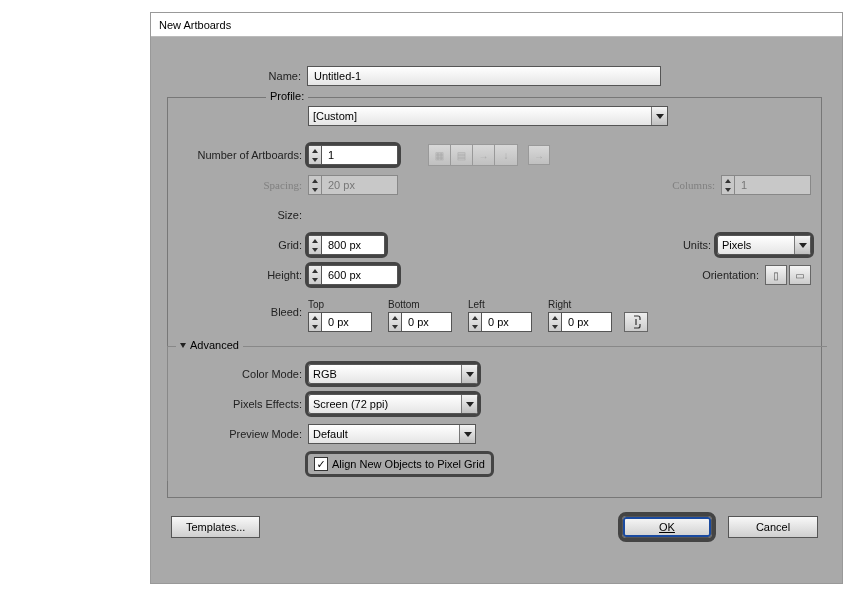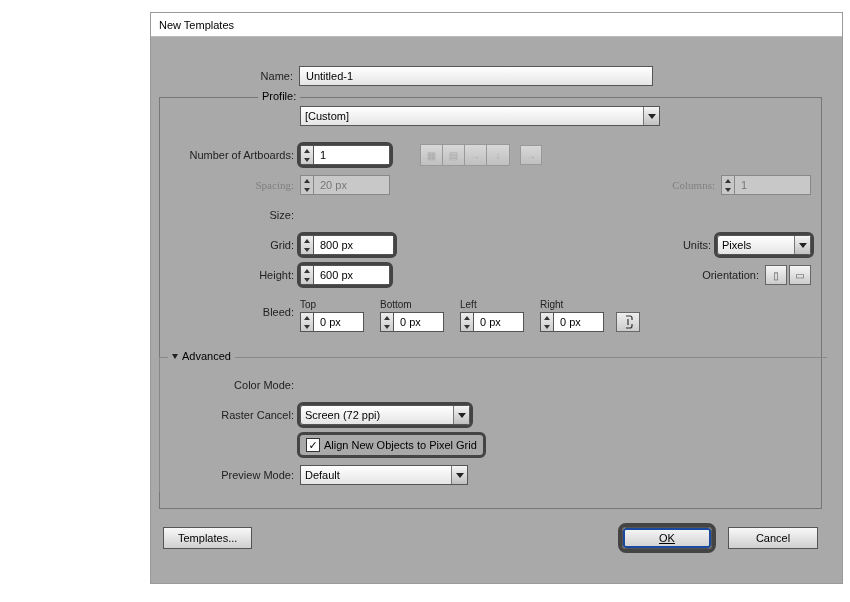--- a/index.html
+++ b/index.html
@@ -1,19 +1,19 @@
 <!DOCTYPE html>
 <html><head>
 <meta charset="utf-8">
 <style>
   * { box-sizing: border-box; font-family: Tahoma, Arial, sans-serif; font-size: 11px; }
   body { background:#fff; margin:0; padding:0; width:850px; height:602px; position:relative; }
   .dialog { position:absolute; left:150px; top:12px; width:693px; height:572px; border:1px solid #999; background:#a9a9a9; }
   .titlebar { height:24px; background:#fff; border-bottom:1px solid #bbb; display:flex; align-items:center; padding-left:8px; font-size:12px;}
-  .body { padding:0px 20px 10px 8px; }
+  .body { padding:0px 20px 10px 16px; }
   .row { display:flex; align-items:center; margin:4px 0; height:22px; }
   .label { width:140px; text-align:right; padding-right:6px; color:#222; }
   .label.disabled { color:#808080;font-family:Liberation Serif, serif; }
   .input, .select { height:20px; background:linear-gradient(#fff,#e5e5e5); border:1px solid #555; padding:0 4px; display:flex; align-items:center; }
   .input input { border:none; background:transparent; width:100%; outline:none; font-size:11px;}
   .select { justify-content:space-between; }
   .dropbtn { width:16px; height:18px; background:linear-gradient(#f5f5f5,#c0c0c0); border-left:1px solid #777; display:flex; align-items:center; justify-content:center; margin-right:-4px;}
   .tri { width:0;height:0;border-left:4px solid transparent;border-right:4px solid transparent;border-top:5px solid #222; }
   .spin { height:20px; display:flex; }
   .spinbox { width:14px; border:1px solid #555; background:linear-gradient(#eee,#ccc); display:flex; flex-direction:column; }
@@ -42,21 +42,21 @@
   .button{ height:22px; min-width:80px; padding:0 14px; background:linear-gradient(#f8f8f8,#cfcfcf); border:1px solid #555; display:flex; align-items:center; justify-content:center;text-align:right;}
   .buttonbar{ display:flex; justify-content:space-between; margin-top:18px; padding:0 4px;}
   .btngroup{display:flex;gap:16px;}
   .ok{outline:4px solid #444;border-radius:4px;box-shadow:inset 0 0 0 2px #1a4aa0;text-decoration:underline;}
 </style>
 </head>
 <body>
 
 <div class="dialog">
   <div class="titlebar">
-    <span>New Templates</span>
+    <span>New Artboards</span>
   </div>
   <div class="body">
     <div style="height:24px"></div>
 
     <div class="row">
       <div class="label">Name:</div>
       <div class="input" style="width:354px">
         <input value="Untitled-1" style="">
       </div>
     </div>
@@ -126,21 +126,21 @@
         <div class="label">Size:</div>
       </div>
 
       <div class="row" style="margin-top:8px">
         <div class="label">Grid:</div>
         <div class="spin emph">
           <div class="spinbox">
               <div class="up"></div>
               <div class="down"></div>
             </div>
-          <div class="spinfield" style="width:80px">
+          <div class="spinfield" style="width:63px">
               <input value="800 px" style="">
             </div>
         </div>
         <div style="flex:1"></div>
         <div class="label" style="width:50px">Units:</div>
         <div class="select emph" style="width:94px">
           <span>Pixels</span>
           <div class="dropbtn">
               <div class="tri"></div>
             </div>
@@ -220,54 +220,60 @@
           </div>
         </div>
         <div style="width:12px"></div>
         <div class="link">
           <svg width="10" height="14" viewBox="0 0 10 14">
               <path d="M3 1h4a2 2 0 012 2v2M3 13h4a2 2 0 002-2V9M5 4v6" stroke="#333" fill="none" stroke-width="1.2"></path>
             </svg>
         </div>
       </div>
 
-      <div class="fieldset inner" style="margin-left:-1px;margin-top:25px;border-bottom:none;">
+      <div class="fieldset inner" style="margin-left:-1px;margin-top:14px;border-bottom:none;">
         <div class="legend" style="left:8px">
           <span class="disclose"></span>
           <span>Advanced</span>
         </div>
 
         <div class="row" style="margin-top:6px">
           <div class="label">Color Mode:</div>
+          <div class="select emph" style="width:170px">
+            <span>RGB</span>
+            <div class="dropbtn">
+                <div class="tri"></div>
+              </div>
+          </div>
         </div>
         <div class="row" style="margin-top:8px">
-          <div class="label">Raster Cancel:</div>
+          <div class="label">Pixels Effects:</div>
           <div class="select emph" style="width:170px">
             <span>Screen (72 ppi)</span>
             <div class="dropbtn">
                 <div class="tri"></div>
               </div>
-          </div>
-        </div>
-        <div class="row" style="margin-top:8px">
-          <div class="label"></div>
-          <div class="emph" style="padding:3px 6px;display:flex;align-items:center;">
-            <span class="check"></span>
-            <span>Align New Objects to Pixel Grid</span>
           </div>
         </div>
         <div class="row" style="margin-top:8px">
           <div class="label">Preview Mode:</div>
           <div class="select" style="width:168px">
             <span>Default</span>
             <div class="dropbtn">
                 <div class="tri"></div>
               </div>
           </div>
         </div>
+        <div class="row" style="margin-top:8px">
+          <div class="label"></div>
+          <div class="emph" style="padding:3px 6px;display:flex;align-items:center;">
+            <span class="check"></span>
+            <span>Align New Objects to Pixel Grid</span>
+          </div>
+        </div>
       </div>
     </div>
 
     <div class="buttonbar">
       <div class="button">
         <span>Templates...</span>
       </div>
       <div class="btngroup">
         <div class="button ok" style="min-width:90px">
           <span>OK</span>

